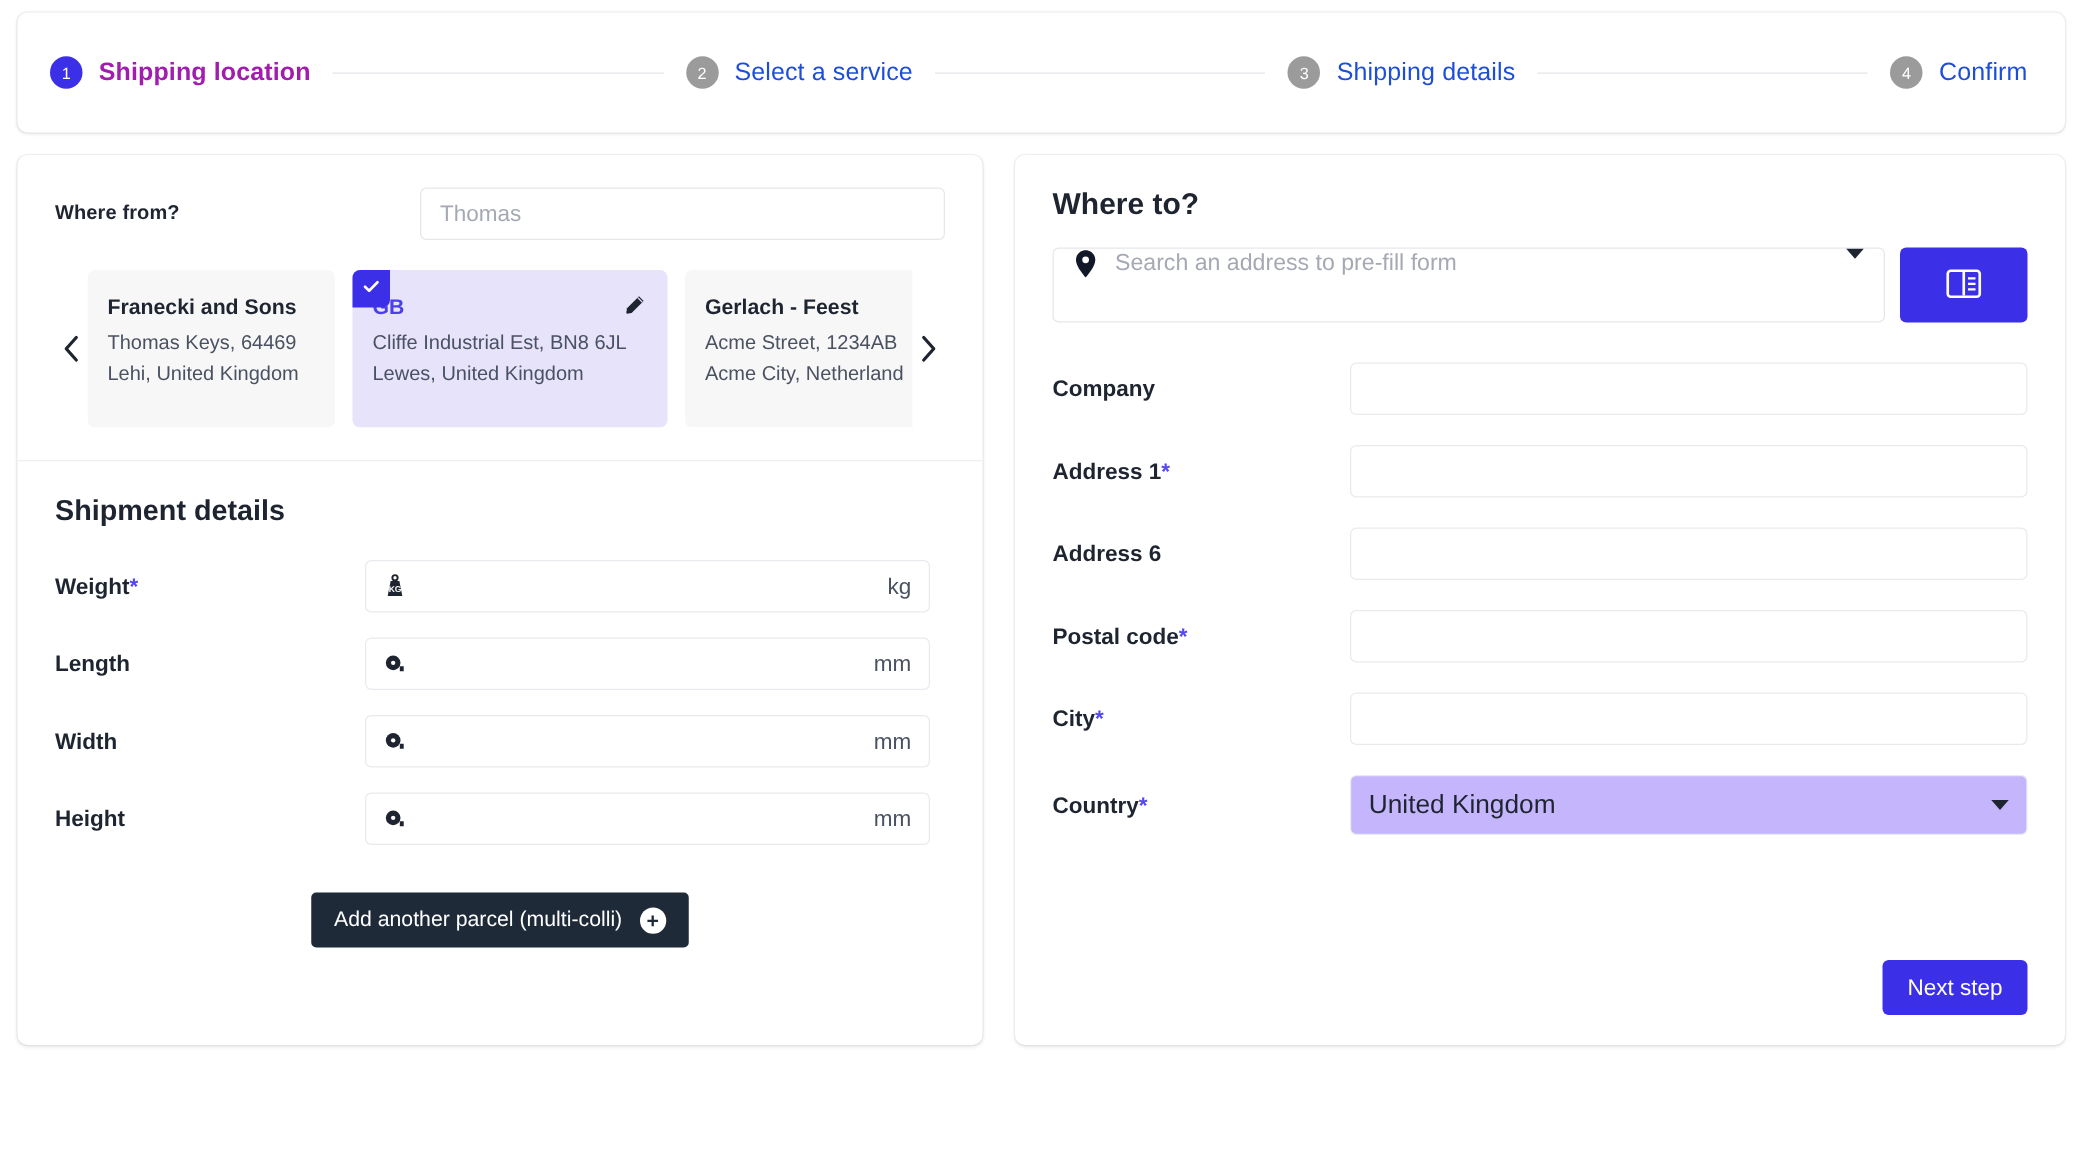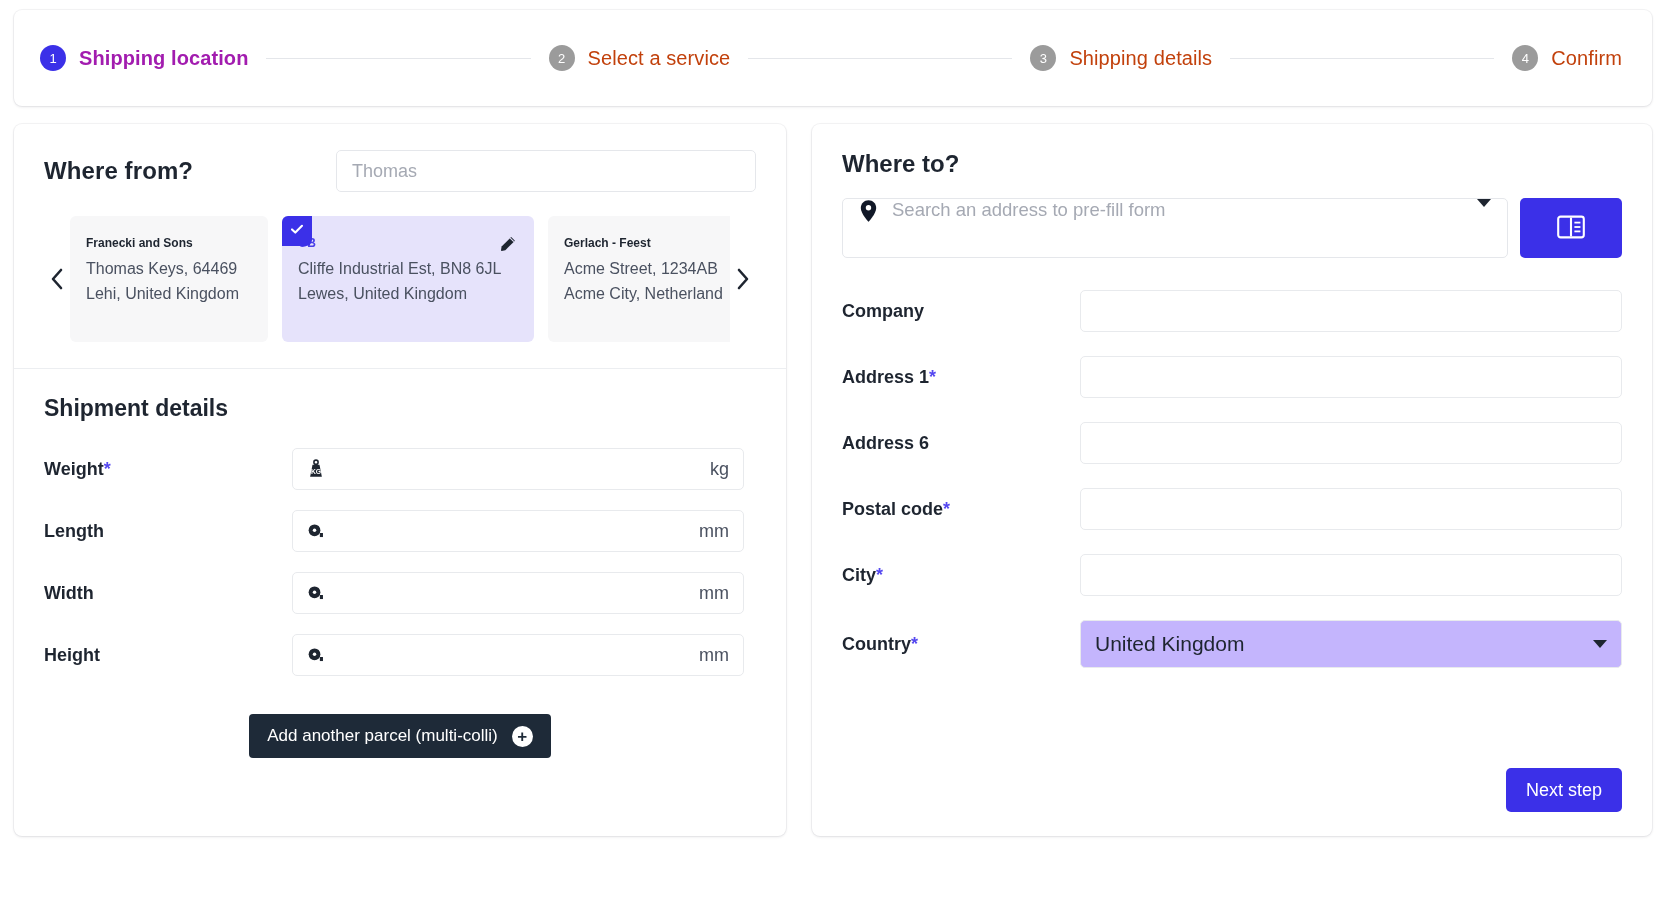--- a/index.html
+++ b/index.html
@@ -43,21 +43,21 @@
     display: flex; align-items: center; justify-content: center;
     font-size: 13px;
     color: #ffffff;
     background: #9b9b9b;
     flex: 0 0 auto;
     font-weight: 400;
   }
   .step.active .step-bubble { background: #3b30e8; }
   .step-label {
     font-size: 20px;
-    color: #c2410c;
+    color: #1d4ed8;
     white-space: nowrap;
     letter-spacing: .1px;
   }
   .step.active .step-label { color: #a21caf; font-weight: 700; }
   .step-line {
     flex: 1 1 auto;
     height: 1px;
     background: #e4e6ea;
     margin: 0 18px;
     min-width: 30px;
@@ -88,21 +88,21 @@
     flex-direction: column;
   }
 
   
   .wf-top { padding: 26px 30px 26px 30px; }
   .wf-head {
     display: flex; align-items: center; justify-content: space-between;
     margin-bottom: 24px;
   }
   .panel-title {
-    font-size: 24px; font-weight: 700; color: #1e2530;
+    font-size: 16px; font-weight: 700; color: #1e2530;
     letter-spacing: .1px;
   }
   .search-box {
     width: 420px; height: 42px;
     border: 1px solid #e5e7eb;
     border-radius: 5px;
     background: #fff;
     display: flex; align-items: center;
     padding: 0 15px;
     font-size: 18px;
@@ -134,21 +134,21 @@
     background: #f7f7f8;
     border-radius: 6px;
     padding: 20px 16px 22px 16px;
     min-height: 126px;
   }
   .addr-card.wide { width: 252px; flex: 0 0 252px; }
   .addr-card.selected {
     background: #e6e3fb;
   }
   .addr-name {
-    font-size: 12px; font-weight: 700; color: #1e2530;
+    font-size: 17px; font-weight: 700; color: #1e2530;
     margin-bottom: 7px; line-height: 1.2;
   }
   .addr-name.accent { color: #4a3fe8; font-weight: 700; }
   .addr-line {
     font-size: 16px; color: #4a5160; line-height: 1.55;
     white-space: nowrap;
   }
   .check-badge {
     position: absolute;
     top: 0; left: 0;

